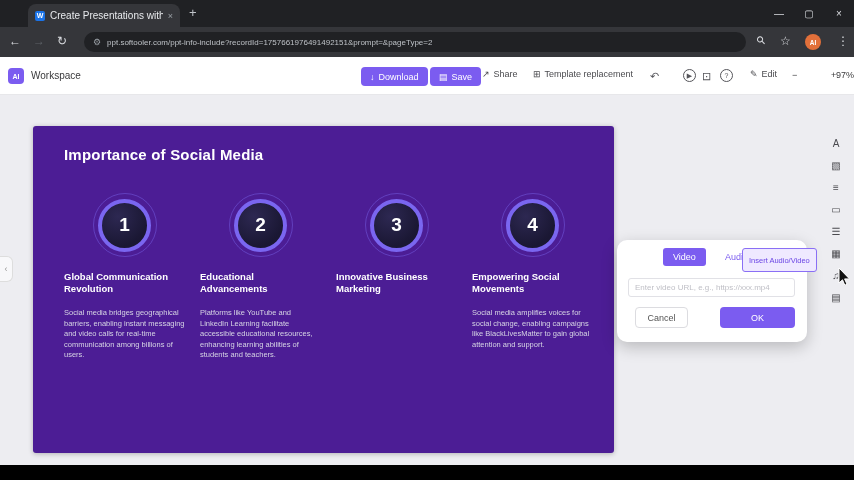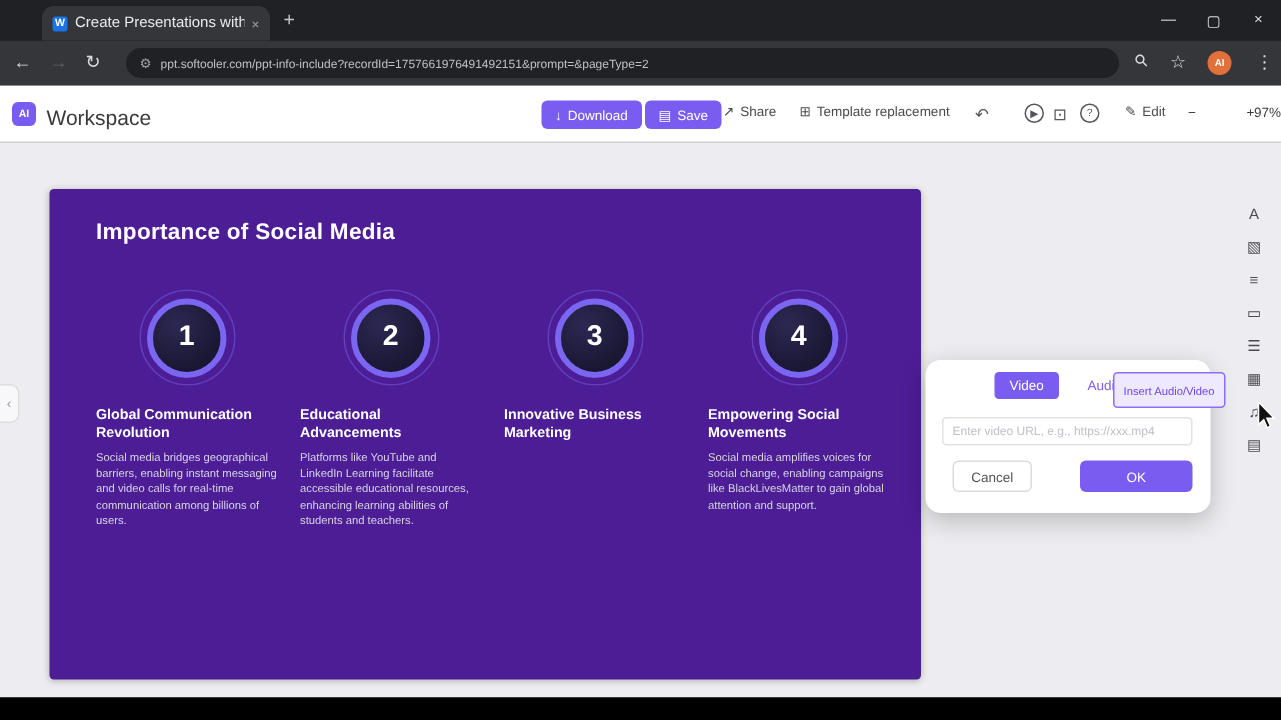--- a/index.html
+++ b/index.html
@@ -29,21 +29,21 @@
   .addr-right { position:absolute; top:0; height:30px; display:flex; align-items:center; }
   .avatar { width:16px; height:16px; border-radius:50%; background:#e2703a; color:#fff; font-size:6.5px;
          font-weight:bold; display:flex; align-items:center; justify-content:center; }
 
   
   .appbar { position:absolute; left:0; top:57px; width:854px; height:38px; background:#ffffff;
          border-bottom:1px solid #e7e7ea; }
   .logo { position:absolute; left:8px; top:11px; width:16px; height:16px; background:#7b5cf0;
          border-radius:4px; color:#fff; font-size:7px; font-weight:bold; display:flex;
          align-items:center; justify-content:center; }
-  .workspace { position:absolute; left:31px; top:13px; font-size:14px; color:#3a3a3c; }
+  .workspace { position:absolute; left:31px; top:13px; font-size:10px; color:#3a3a3c; }
   .btn-primary { position:absolute; top:10px; height:19px; background:#7b5cf0; border:none; border-radius:4px;
          color:#fff; font-size:9px; display:flex; align-items:center; gap:4px; padding:0 9px;
          font-family:"Liberation Sans", sans-serif; }
   .btn-plain { position:absolute; top:12px; font-size:9px; color:#4b4b4f; display:flex; align-items:center; gap:4px;
          background:none; border:none; font-family:"Liberation Sans", sans-serif; }
   .tool-ic { position:absolute; top:13px; font-size:11px; color:#55555a; }
   .circle-ic { position:absolute; top:12px; width:13px; height:13px; border:1.2px solid #55555a;
          border-radius:50%; color:#55555a; font-size:7px; display:flex; align-items:center; justify-content:center; }
   .zoomtxt { position:absolute; top:13px; font-size:9px; color:#3a3a3c; }
 
@@ -61,21 +61,21 @@
   .cols { position:absolute; left:31px; top:62px; display:grid; grid-template-columns:repeat(4,121px);
          column-gap:15px; }
   .col { display:flex; flex-direction:column; }
   .circle-wrap { height:74px; display:flex; align-items:center; justify-content:center; }
   .ring-outer { width:64px; height:64px; border-radius:50%; border:1.5px solid rgba(124,104,240,.45);
          display:flex; align-items:center; justify-content:center; }
   .ring-inner { width:53px; height:53px; border-radius:50%; border:4px solid #7a66f0;
          background:radial-gradient(circle at 35% 30%, #2d2852 0%, #1a1733 70%);
          display:flex; align-items:center; justify-content:center; color:#fff; font-size:19px; font-weight:bold; }
   .col-head { margin-top:9px; color:#ffffff; font-size:9.5px; font-weight:bold; line-height:1.22; }
-  .col-body { margin-top:6px; color:#d6d4e4; font-size:7.5px; line-height:1.4; }
+  .col-body { margin-top:14px; color:#d6d4e4; font-size:7.5px; line-height:1.4; }
 
   
   .side-icons { position:absolute; left:826px; top:136px; width:20px; display:flex; flex-direction:column;
          gap:6px; align-items:center; }
   .side-ic { width:16px; height:16px; line-height:16px; text-align:center; color:#4a4a4f; font-size:10px; }
 
   
   .dialog { position:absolute; left:617px; top:240px; width:190px; height:102px; background:#fff;
          border-radius:10px; box-shadow:0 5px 16px rgba(0,0,0,.22); z-index:10; }
   .dlg-tab-video { position:absolute; left:46px; top:8px; height:18px; padding:0 10px; background:#7b5cf0;

